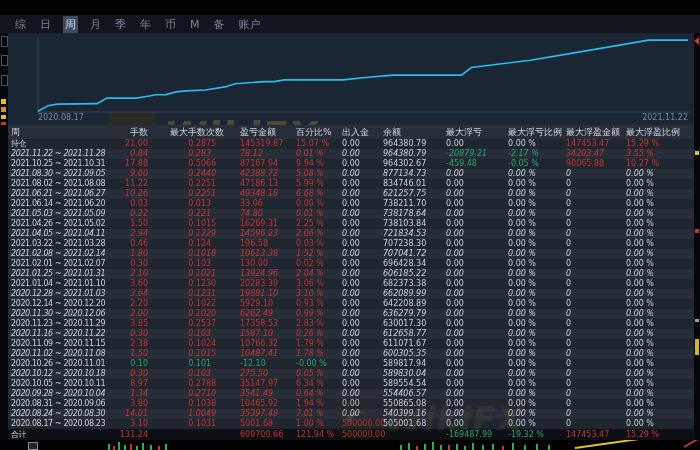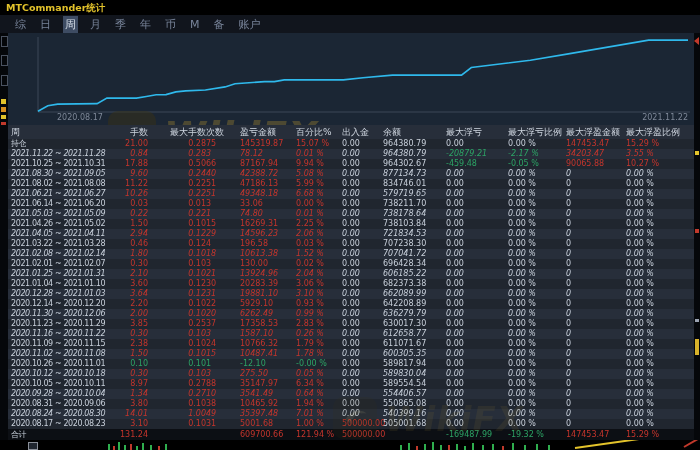--- a/index.html
+++ b/index.html
@@ -24,21 +24,21 @@
   .ls-box{position:absolute;left:1px;width:5px;height:9px;border:1px solid #4a5260;}
   .ls-dash{position:absolute;left:1px;width:5px;}
   .right-strip{position:absolute;left:694px;top:33px;width:6px;height:407px;background:#05070a;}
   .rs-mark{position:absolute;left:1px;width:4px;}
   .rs-tri{position:absolute;left:0;top:4px;width:0;height:0;
           border-top:4px solid transparent;border-bottom:4px solid transparent;border-right:5px solid #c0392b;}
 
   
   .chart{position:absolute;left:8px;top:33px;width:686px;height:92px;background:#1b2634;}
   .xlabel{position:absolute;top:80px;font-size:8px;color:#7e8898;}
-  .xlabel.left{left:30px;margin-left:19px;}
+  .xlabel.left{left:30px;}
   .xlabel.right{right:6px;}
 
   
   .watermark{position:absolute;display:flex;align-items:flex-end;gap:8px;pointer-events:none;}
   .wm-logo{border-radius:10px;background:#3a3213;display:flex;align-items:center;justify-content:center;}
   .wm-text{font-weight:bold;font-style:italic;color:#8a7530;letter-spacing:1px;}
   .wm1{left:100px;top:78px;opacity:.45;}
   .wm1 .wm-logo{width:48px;height:46px;}
   .wm1 .wm-text{font-size:38px;}
   .wm2{left:325px;top:272px;opacity:.13;}
@@ -73,21 +73,20 @@
   .rline{position:absolute;left:684px;top:6px;width:16px;height:2px;background:#c0392b;
          transform:rotate(-30deg);transform-origin:left center;}
   .mini-icon{position:absolute;left:28px;top:2px;width:8px;height:6px;border:1px solid #8a8f98;background:#20262f;}
 </style>
 </head>
 <body>
 
 <div class="app">
 
   <div class="titlebar">
-    <span class="title">MTCommander统计</span>
   </div>
 
   <div class="tabbar" id="tabbar">
       <span class="tab">综</span>
       <span class="tab">日</span>
       <span class="tab sel">周</span>
       <span class="tab">月</span>
       <span class="tab">季</span>
       <span class="tab">年</span>
       <span class="tab">币</span>
@@ -212,21 +211,21 @@
           <div class="cell c11 w">0.00 %</div>
         </div>
         <div class="trow alt">
           <div class="cell c0 w">2021.06.21 ~ 2021.06.27</div>
           <div class="cell c1 r">10.26</div>
           <div class="cell c2 r">0.22</div>
           <div class="cell c3 r">51</div>
           <div class="cell c4 r">49348.18</div>
           <div class="cell c5 r">6.68 %</div>
           <div class="cell c6 w">0.00</div>
-          <div class="cell c7 w">579719.65</div>
+          <div class="cell c7 w">621257.75</div>
           <div class="cell c8 w">0.00</div>
           <div class="cell c9 w">0.00 %</div>
           <div class="cell c10 w">0</div>
           <div class="cell c11 w">0.00 %</div>
         </div>
         <div class="trow">
           <div class="cell c0 w">2021.06.14 ~ 2021.06.20</div>
           <div class="cell c1 r">0.03</div>
           <div class="cell c2 r">0.01</div>
           <div class="cell c3 r">3</div>

